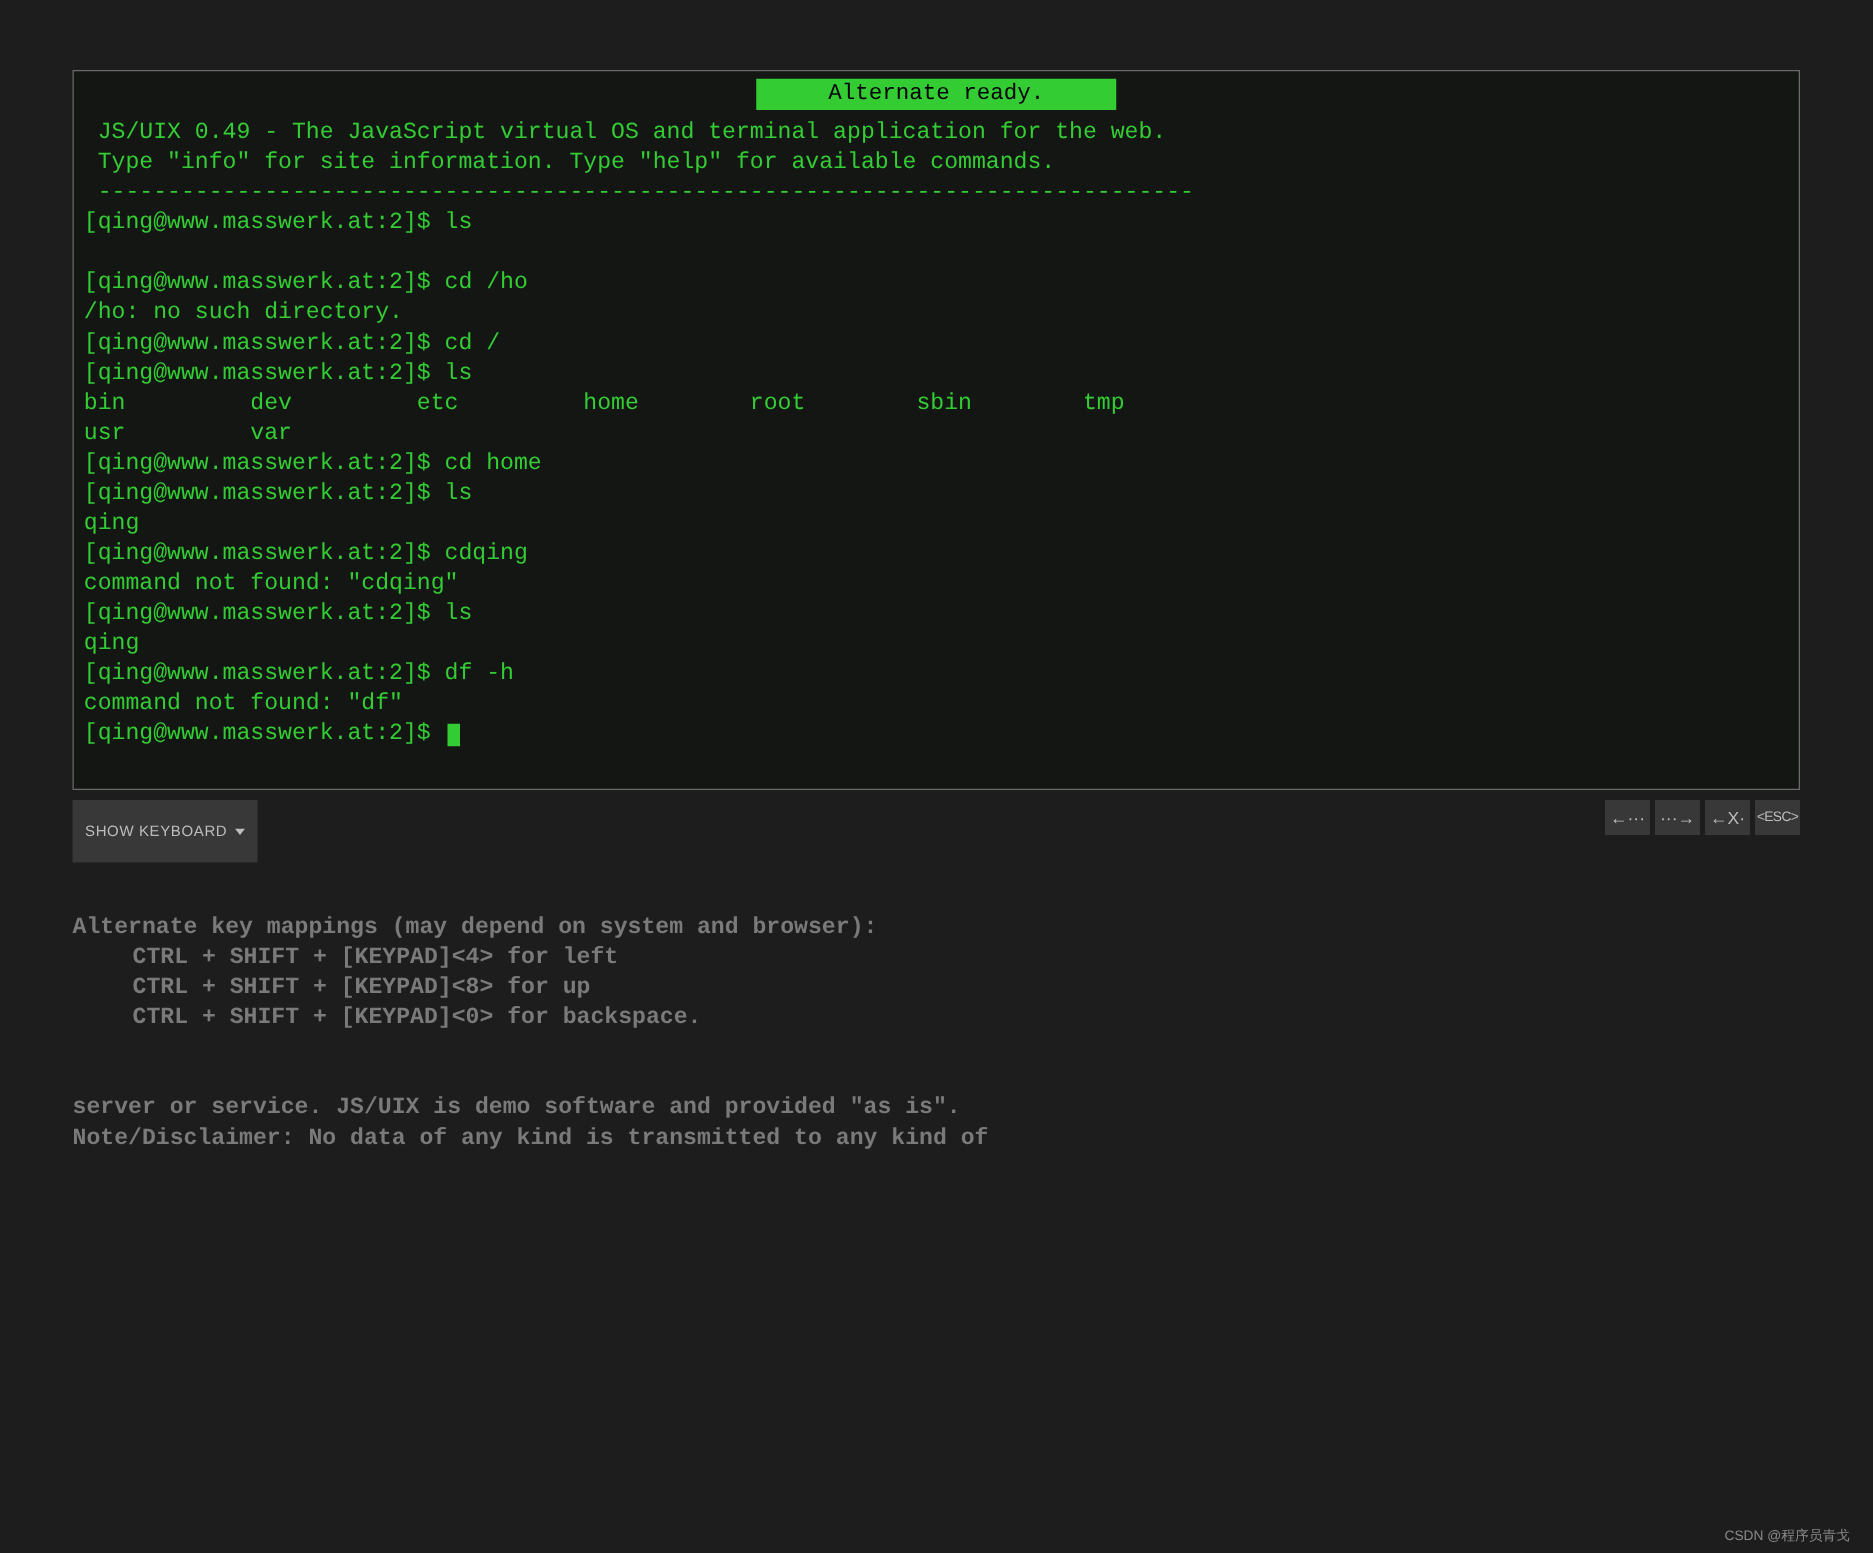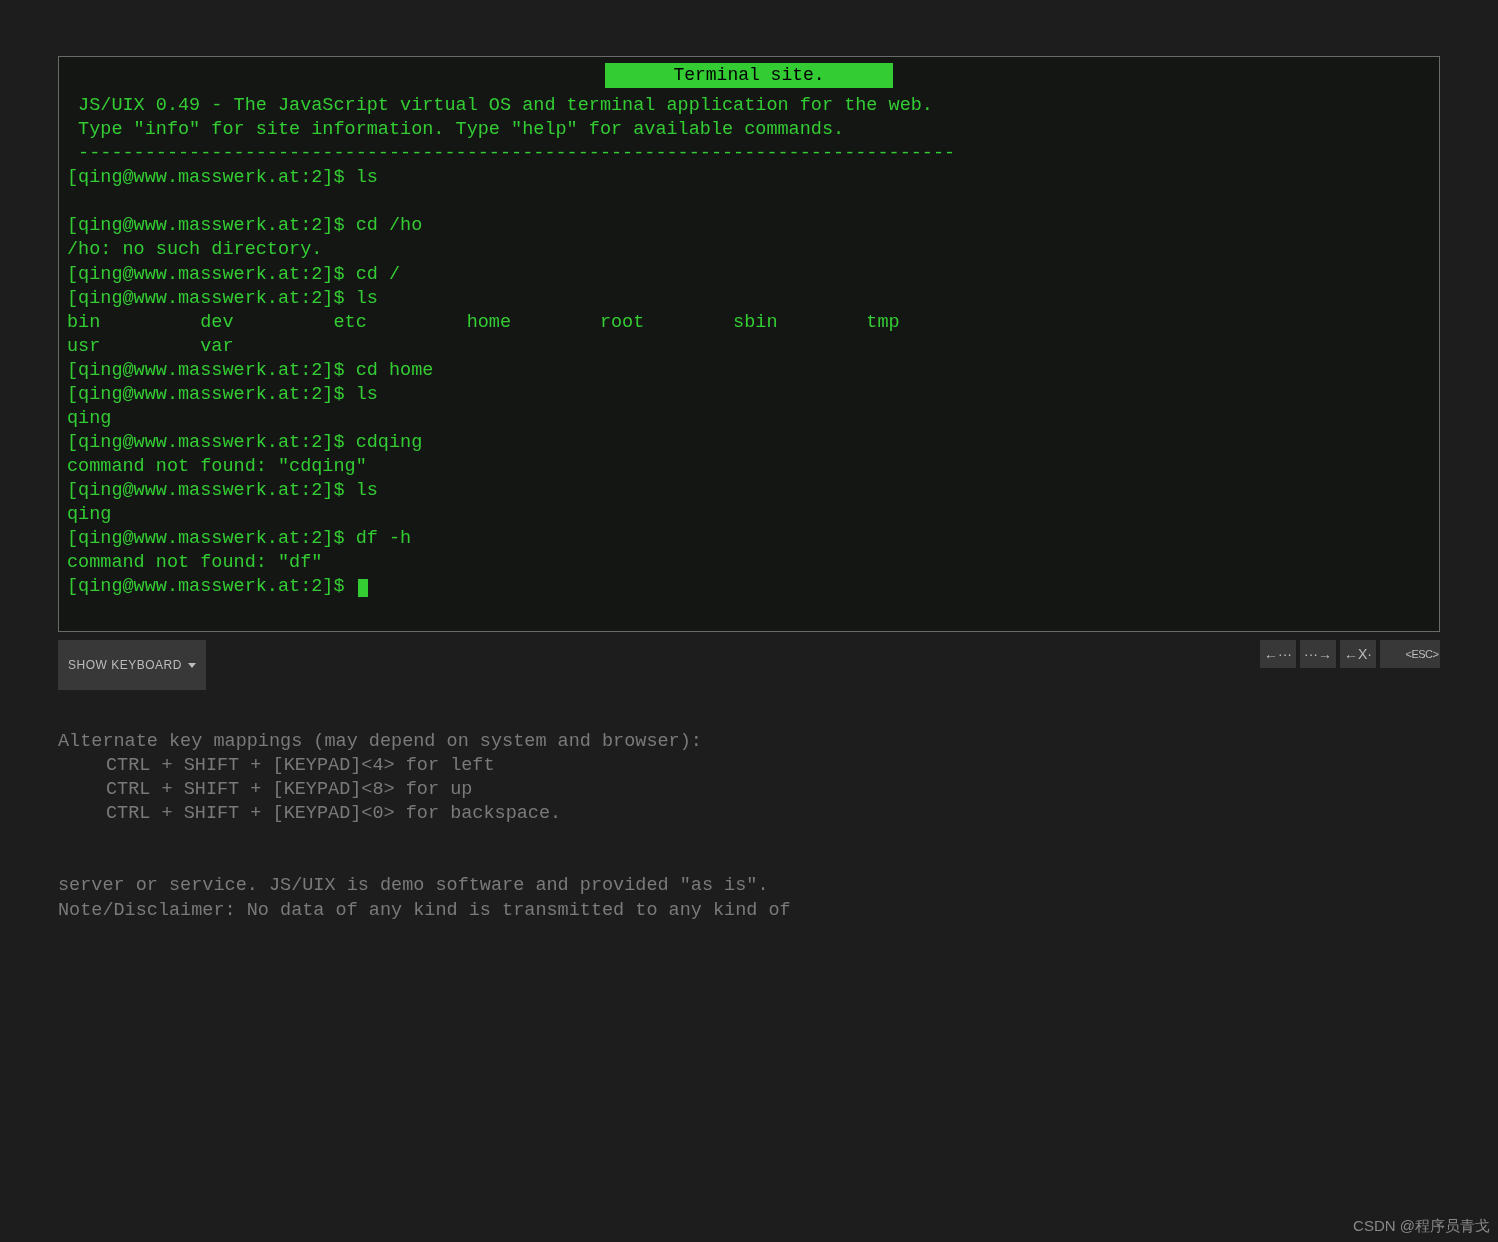--- a/index.html
+++ b/index.html
@@ -77,54 +77,54 @@
     display: inline-flex;
     align-items: center;
     justify-content: center;
     font-size: 14px;
     font-family: Arial, sans-serif;
     cursor: pointer;
   }
   .esc {
     font-size: 11px;
     letter-spacing: -0.5px;
-    padding-left: 24px;
   }
   .info {
     margin-top: 40px;
     color: #7a7a7a;
     font-family: "Courier New", monospace;
     font-size: 18.5px;
     line-height: 1.3;
+    font-weight: bold;
   }
   .info .indent {
     margin-left: 48px;
   }
   .watermark {
     position: absolute;
-    right: 8px;
+    right: 18px;
     bottom: 6px;
-    font-size: 15px;
+    font-size: 11px;
     color: #888;
     font-family: Arial, sans-serif;
   }
   .tri {
     width: 0; height: 0;
     border-left: 4px solid transparent;
     border-right: 4px solid transparent;
     border-top: 5px solid #bcbcbc;
     display: inline-block;
   }
 </style>
 </head>
 <body>
 
 <div class="wrap">
   <div class="terminal-box">
-    <div class="term-header">Terminal site.</div>
+    <div class="term-header">Alternate ready.</div>
     <div class="term-body" id="term-body"> JS/UIX 0.49 - The JavaScript virtual OS and terminal application for the web.
  Type "info" for site information. Type "help" for available commands.
  -------------------------------------------------------------------------------
 [qing@www.masswerk.at:2]$ ls
 
 [qing@www.masswerk.at:2]$ cd /ho
 /ho: no such directory.
 [qing@www.masswerk.at:2]$ cd /
 [qing@www.masswerk.at:2]$ ls
 bin         dev         etc         home        root        sbin        tmp

